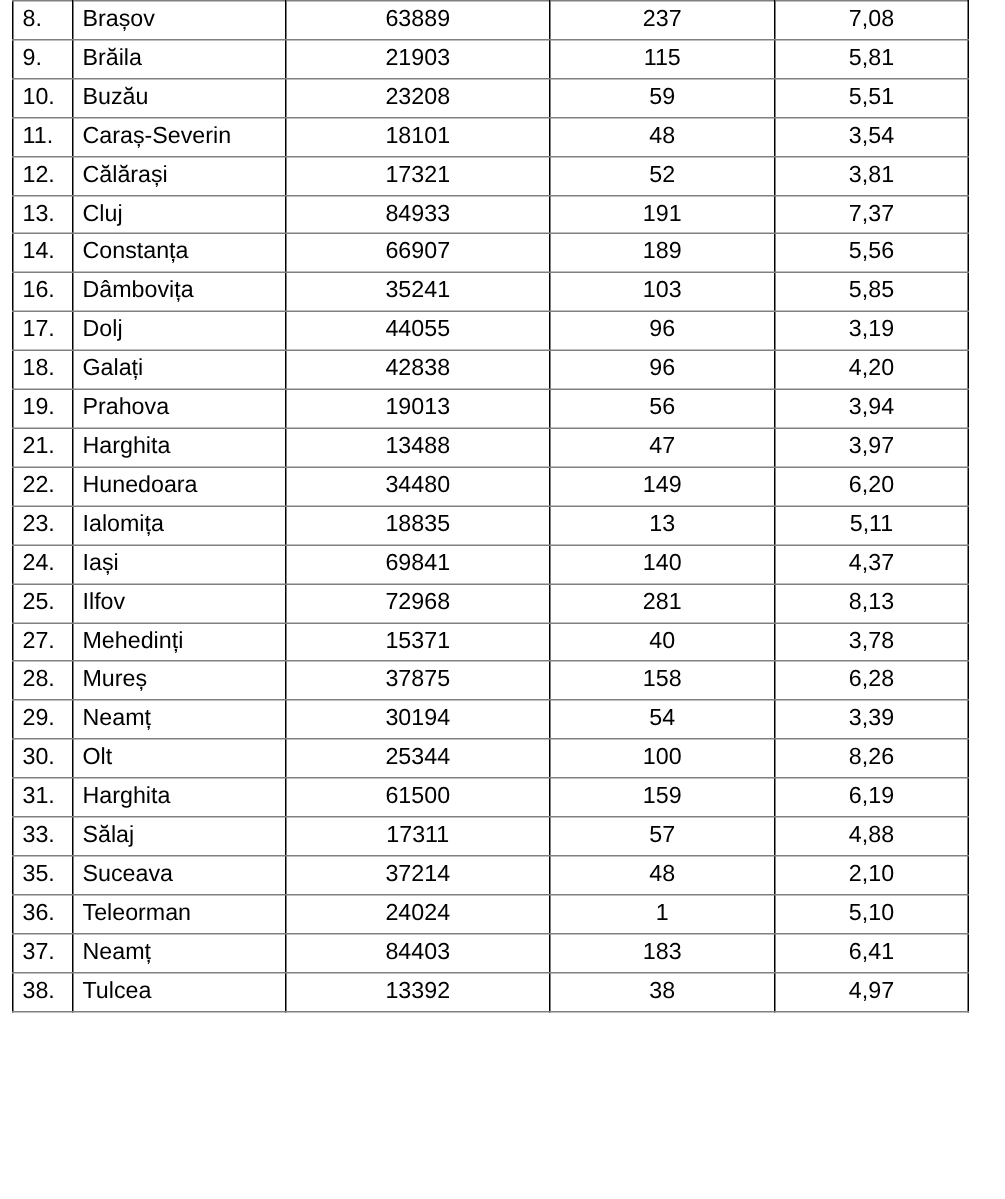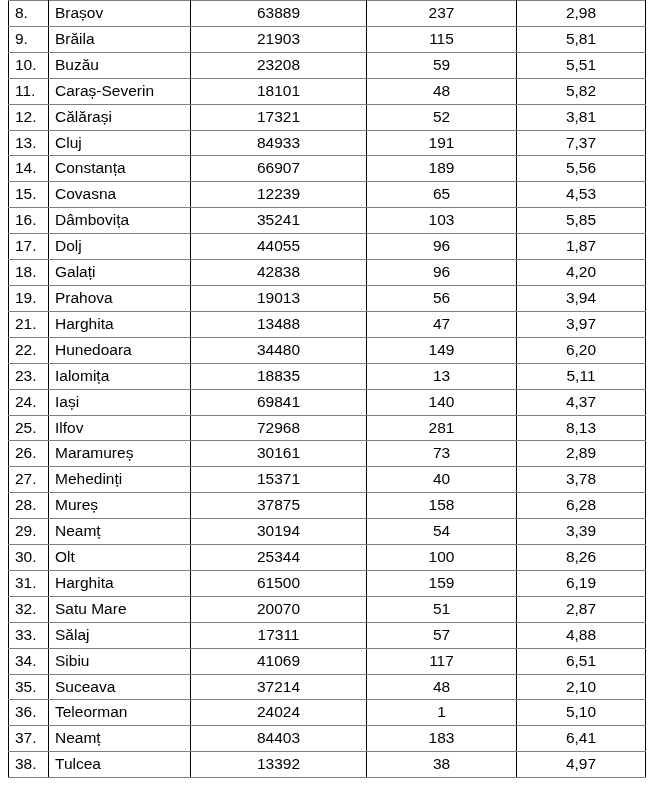--- a/index.html
+++ b/index.html
@@ -93,42 +93,42 @@
       <col class="col-a">
       <col class="col-b">
       <col class="col-c">
     </colgroup>
     <tbody>
         <tr>
           <td class="cell-index">8.</td>
           <td class="cell-name">Brașov</td>
           <td class="cell-num">63889</td>
           <td class="cell-num">237</td>
-          <td class="cell-num">2,98</td>
+          <td class="cell-num">7,08</td>
         </tr>
         <tr>
           <td class="cell-index">9.</td>
           <td class="cell-name">Brăila</td>
           <td class="cell-num">21903</td>
           <td class="cell-num">115</td>
           <td class="cell-num">5,81</td>
         </tr>
         <tr>
           <td class="cell-index">10.</td>
           <td class="cell-name">Buzău</td>
           <td class="cell-num">23208</td>
           <td class="cell-num">59</td>
           <td class="cell-num">5,51</td>
         </tr>
         <tr>
           <td class="cell-index">11.</td>
           <td class="cell-name">Caraș-Severin</td>
           <td class="cell-num">18101</td>
           <td class="cell-num">48</td>
-          <td class="cell-num">5,82</td>
+          <td class="cell-num">3,54</td>
         </tr>
         <tr>
           <td class="cell-index">12.</td>
           <td class="cell-name">Călărași</td>
           <td class="cell-num">17321</td>
           <td class="cell-num">52</td>
           <td class="cell-num">3,81</td>
         </tr>
         <tr>
           <td class="cell-index">13.</td>
@@ -138,39 +138,32 @@
           <td class="cell-num">7,37</td>
         </tr>
         <tr>
           <td class="cell-index">14.</td>
           <td class="cell-name">Constanța</td>
           <td class="cell-num">66907</td>
           <td class="cell-num">189</td>
           <td class="cell-num">5,56</td>
         </tr>
         <tr>
-          <td class="cell-index">15.</td>
-          <td class="cell-name">Covasna</td>
-          <td class="cell-num">12239</td>
-          <td class="cell-num">65</td>
-          <td class="cell-num">4,53</td>
-        </tr>
-        <tr>
           <td class="cell-index">16.</td>
           <td class="cell-name">Dâmbovița</td>
           <td class="cell-num">35241</td>
           <td class="cell-num">103</td>
           <td class="cell-num">5,85</td>
         </tr>
         <tr>
           <td class="cell-index">17.</td>
           <td class="cell-name">Dolj</td>
           <td class="cell-num">44055</td>
           <td class="cell-num">96</td>
-          <td class="cell-num">1,87</td>
+          <td class="cell-num">3,19</td>
         </tr>
         <tr>
           <td class="cell-index">18.</td>
           <td class="cell-name">Galați</td>
           <td class="cell-num">42838</td>
           <td class="cell-num">96</td>
           <td class="cell-num">4,20</td>
         </tr>
         <tr>
           <td class="cell-index">19.</td>
@@ -208,27 +201,20 @@
           <td class="cell-num">4,37</td>
         </tr>
         <tr>
           <td class="cell-index">25.</td>
           <td class="cell-name">Ilfov</td>
           <td class="cell-num">72968</td>
           <td class="cell-num">281</td>
           <td class="cell-num">8,13</td>
         </tr>
         <tr>
-          <td class="cell-index">26.</td>
-          <td class="cell-name">Maramureș</td>
-          <td class="cell-num">30161</td>
-          <td class="cell-num">73</td>
-          <td class="cell-num">2,89</td>
-        </tr>
-        <tr>
           <td class="cell-index">27.</td>
           <td class="cell-name">Mehedinți</td>
           <td class="cell-num">15371</td>
           <td class="cell-num">40</td>
           <td class="cell-num">3,78</td>
         </tr>
         <tr>
           <td class="cell-index">28.</td>
           <td class="cell-name">Mureș</td>
           <td class="cell-num">37875</td>
@@ -250,41 +236,27 @@
           <td class="cell-num">8,26</td>
         </tr>
         <tr>
           <td class="cell-index">31.</td>
           <td class="cell-name">Harghita</td>
           <td class="cell-num">61500</td>
           <td class="cell-num">159</td>
           <td class="cell-num">6,19</td>
         </tr>
         <tr>
-          <td class="cell-index">32.</td>
-          <td class="cell-name">Satu Mare</td>
-          <td class="cell-num">20070</td>
-          <td class="cell-num">51</td>
-          <td class="cell-num">2,87</td>
-        </tr>
-        <tr>
           <td class="cell-index">33.</td>
           <td class="cell-name">Sălaj</td>
           <td class="cell-num">17311</td>
           <td class="cell-num">57</td>
           <td class="cell-num">4,88</td>
         </tr>
         <tr>
-          <td class="cell-index">34.</td>
-          <td class="cell-name">Sibiu</td>
-          <td class="cell-num">41069</td>
-          <td class="cell-num">117</td>
-          <td class="cell-num">6,51</td>
-        </tr>
-        <tr>
           <td class="cell-index">35.</td>
           <td class="cell-name">Suceava</td>
           <td class="cell-num">37214</td>
           <td class="cell-num">48</td>
           <td class="cell-num">2,10</td>
         </tr>
         <tr>
           <td class="cell-index">36.</td>
           <td class="cell-name">Teleorman</td>
           <td class="cell-num">24024</td>

